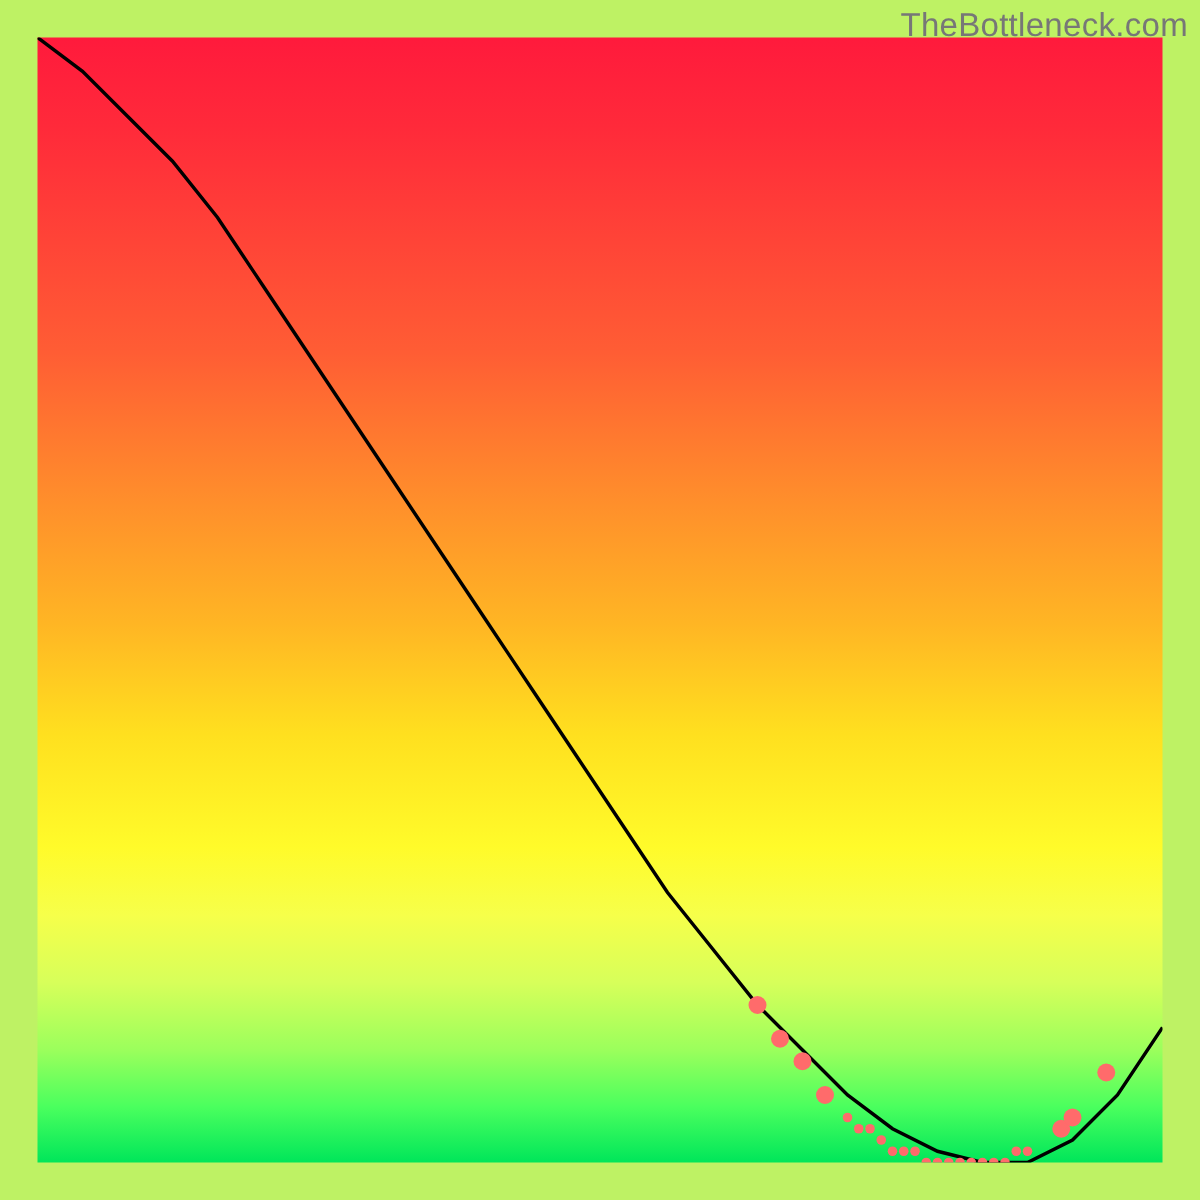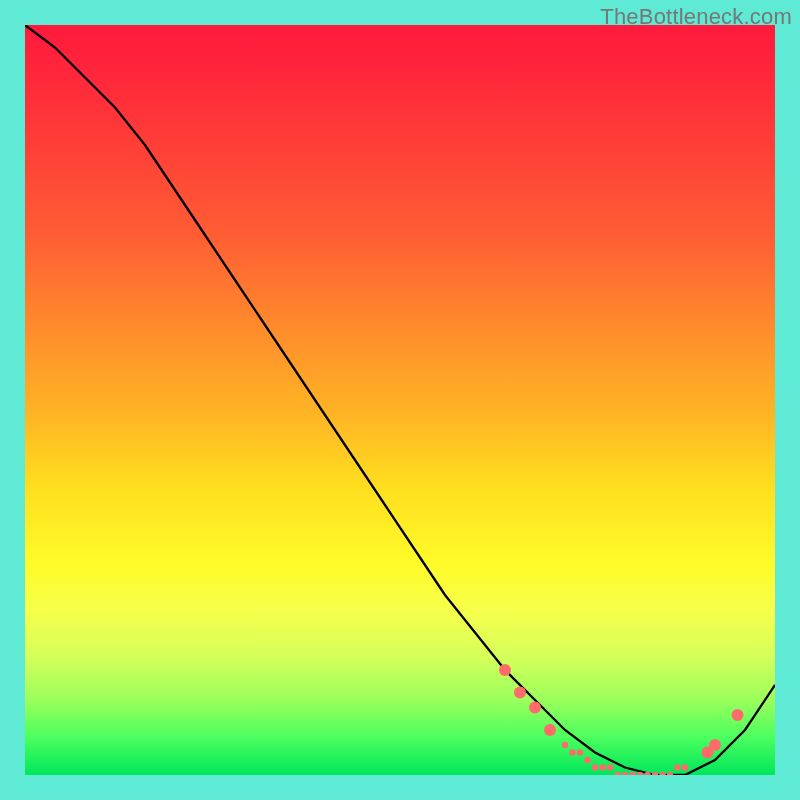--- a/index.html
+++ b/index.html
@@ -8,21 +8,21 @@
     width: 800px;
     height: 800px;
     background: #000;
     overflow: hidden;
     font-family: Arial, Helvetica, sans-serif;
   }
   .frame {
     position: relative;
     width: 800px;
     height: 800px;
-    background: #5eead4;
+    background: #bef264;
   }
   .plot {
     position: absolute;
     left: 25px;
     top: 25px;
     width: 750px;
     height: 750px;
     
     background: linear-gradient(
       to bottom,

